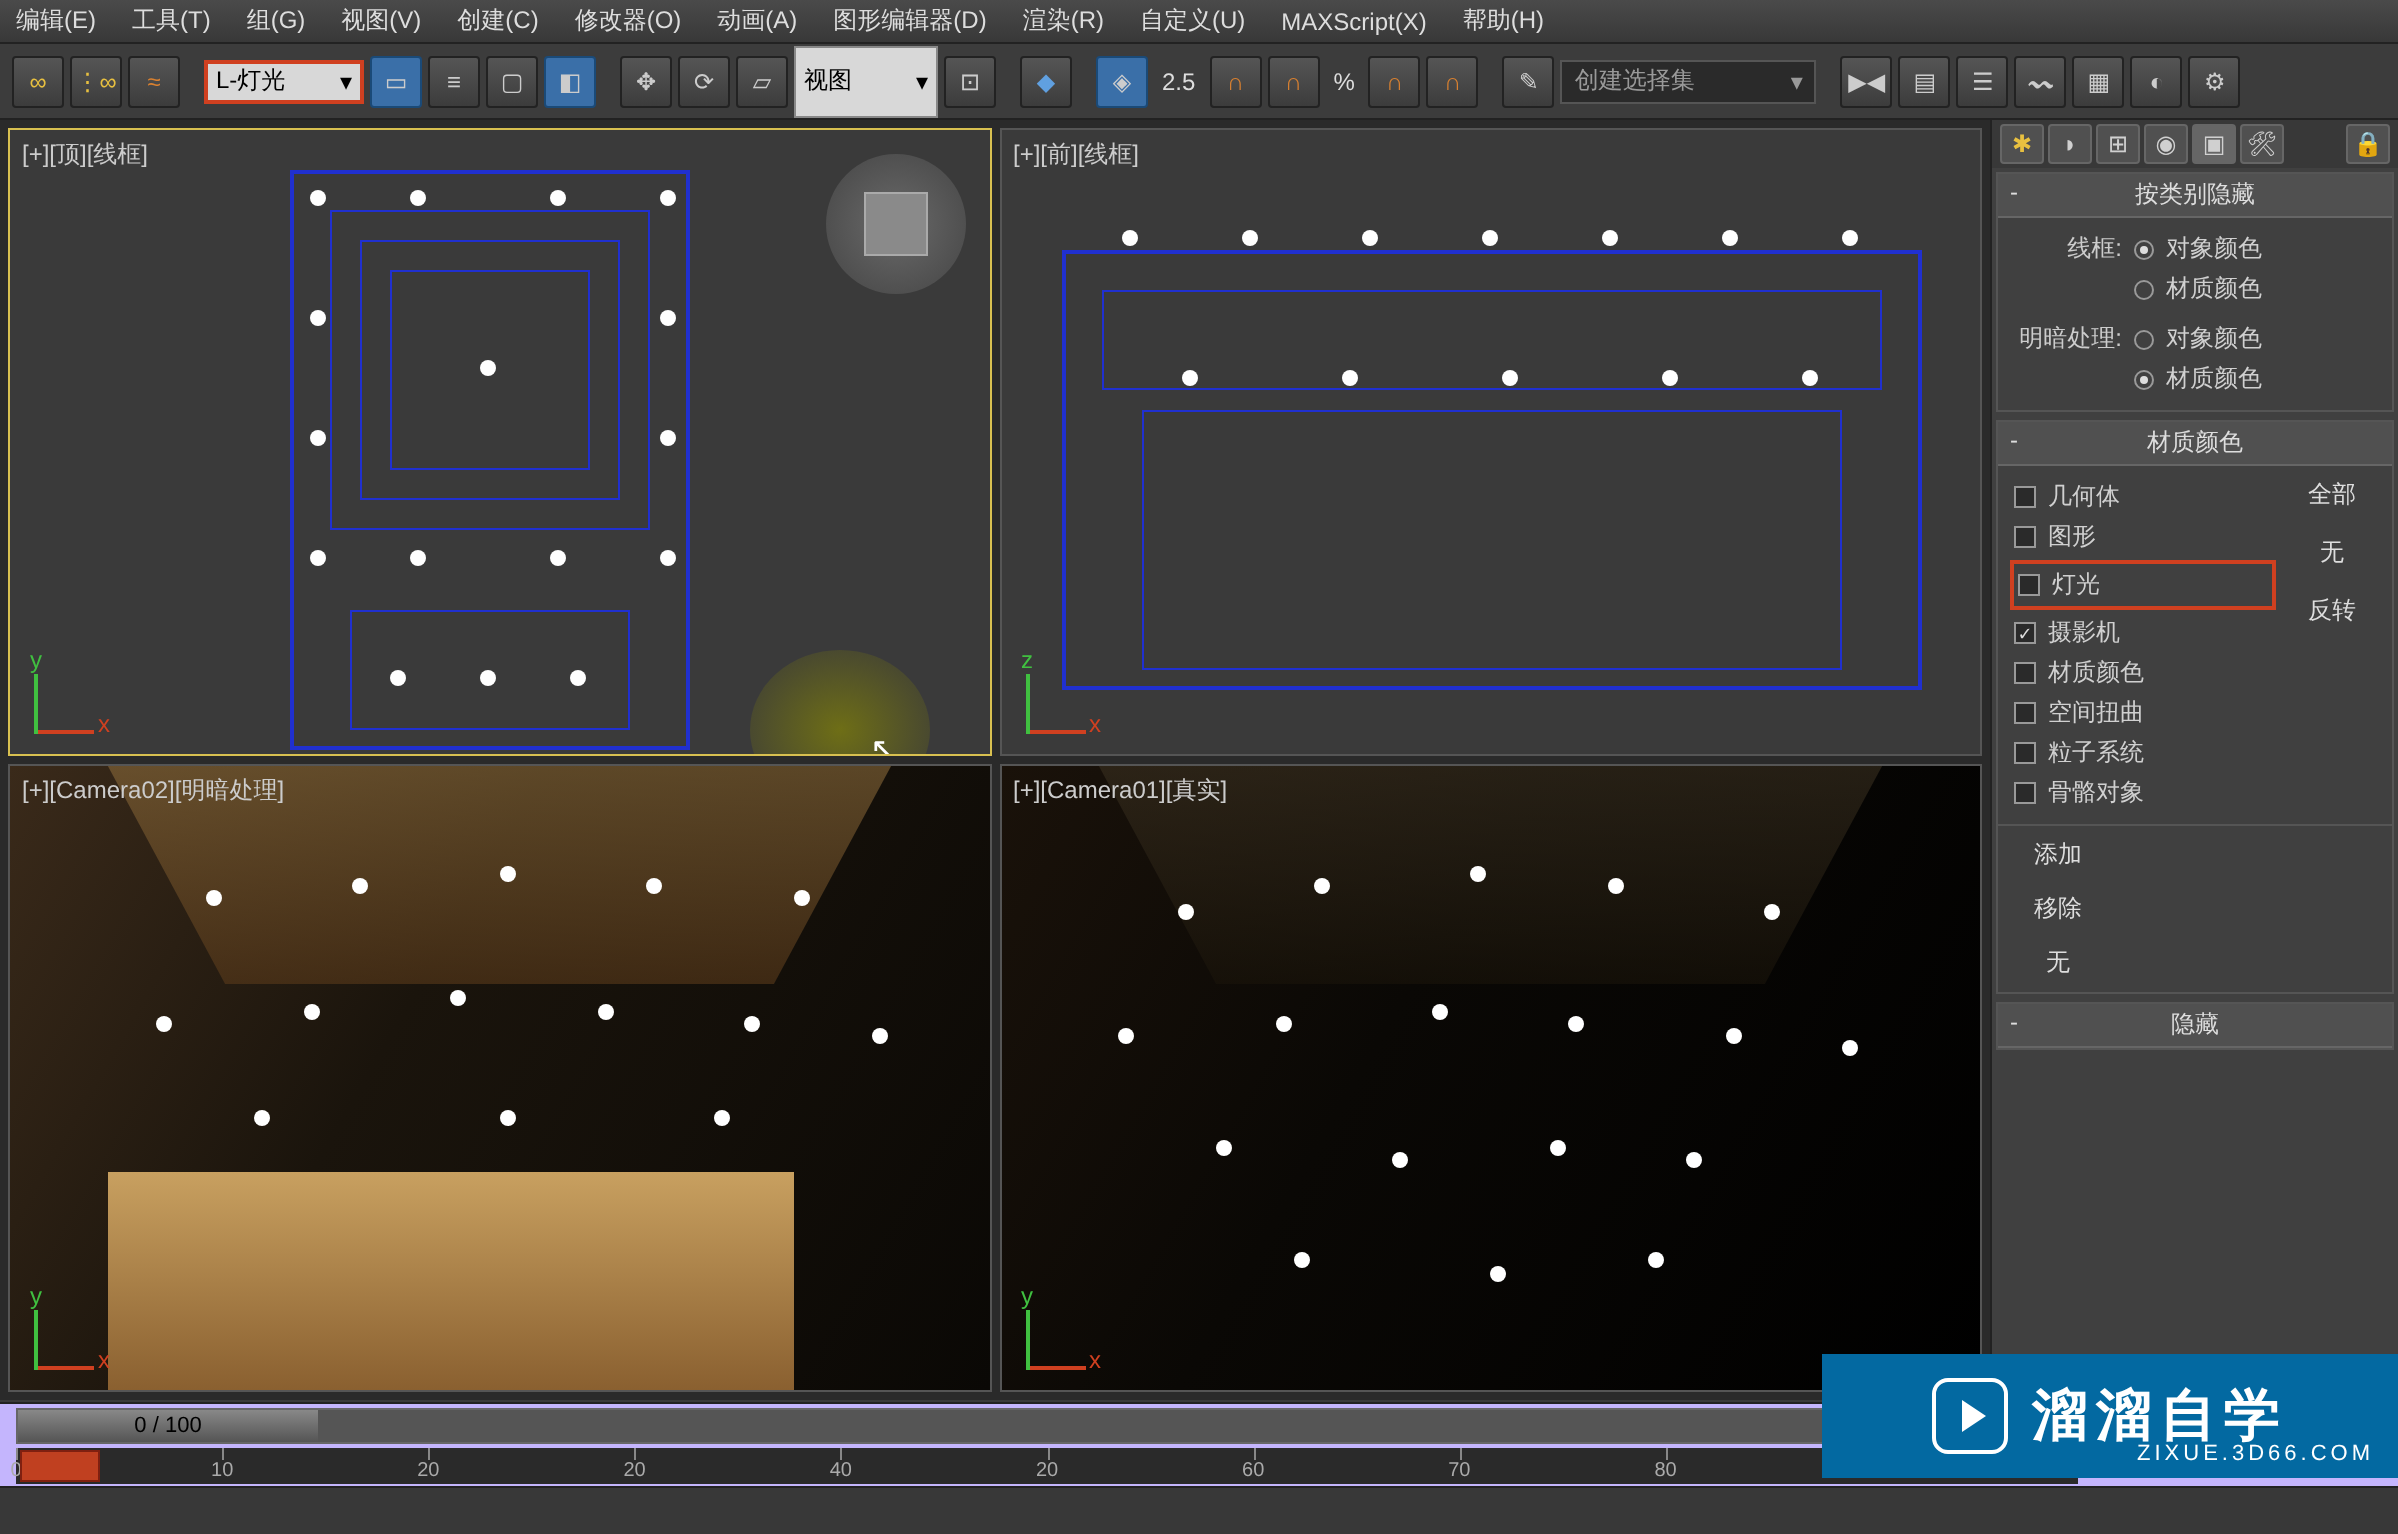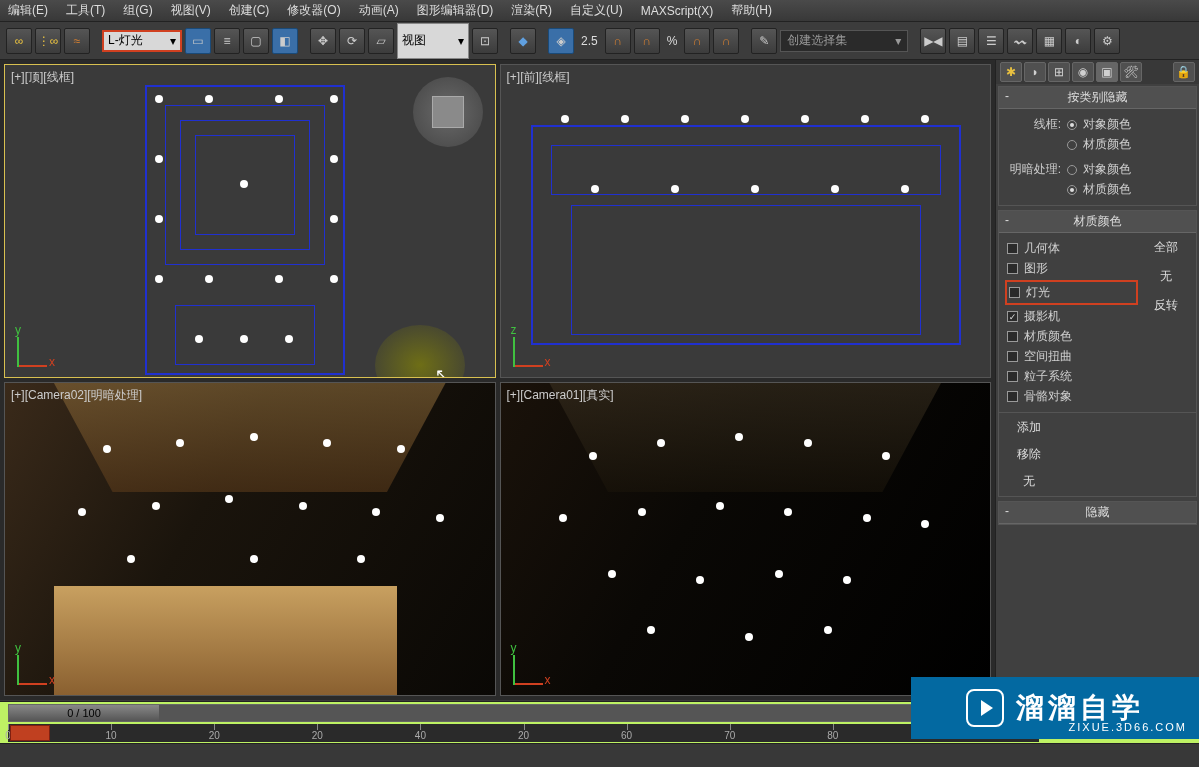--- a/index.html
+++ b/index.html
@@ -66,21 +66,21 @@
 .row label { width:54px; text-align:right; color:#ccc; }
 .radio { width:10px; height:10px; border-radius:50%; border:1px solid #999; display:inline-block; }
 .radio.on::after { content:''; display:block; width:4px; height:4px; background:#ddd; border-radius:50%; margin:2px; }
 .cb { width:11px; height:11px; border:1px solid #999; background:#2a2a2a; display:inline-flex; align-items:center; justify-content:center; }
 .cb.on::after { content:'✓'; font-size:9px; color:#ddd; }
 .red-box { border:2px solid #d04020 !important; padding:2px; margin-left:-2px;align-items:center; }
 .listbox { background:#2a2a2a; border:1px solid #666; padding:4px; height:70px; color:#ccc; }
 .side-btn { color:#ddd; padding:2px 0; text-align:center; }
 
 
-.timeline { position:absolute; left:0; right:0; bottom:24px; height:42px; background:#bef264; border-top:1px solid #222; }
+.timeline { position:absolute; left:0; right:0; bottom:24px; height:42px; background:#c4b5fd; border-top:1px solid #222; }
 .time-slider { height:18px; background:#555; margin:2px 160px 2px 8px; position:relative; border:1px solid #666; }
 .time-handle { position:absolute; left:0; top:0; height:100%; width:150px; background:linear-gradient(#888,#555); text-align:center; color:#000; font-size:11px; line-height:16px; }
 .time-ruler { height:18px; margin:0 160px 0 8px; background:#2a2a2a; position:relative; }
 .tick { position:absolute; top:0; height:6px; width:1px; background:#888; }
 .tick-label { position:absolute; top:6px; color:#aaa; font-size:10px; transform:translateX(-50%); }
 .track-btn { position:absolute; left:10px; bottom:2px; width:40px; height:16px; background:#c04020; border:1px solid #802010; }
 
 
 .statusbar { position:absolute; left:0; right:0; bottom:0; height:24px; background:#383838; border-top:1px solid #222; }
 

